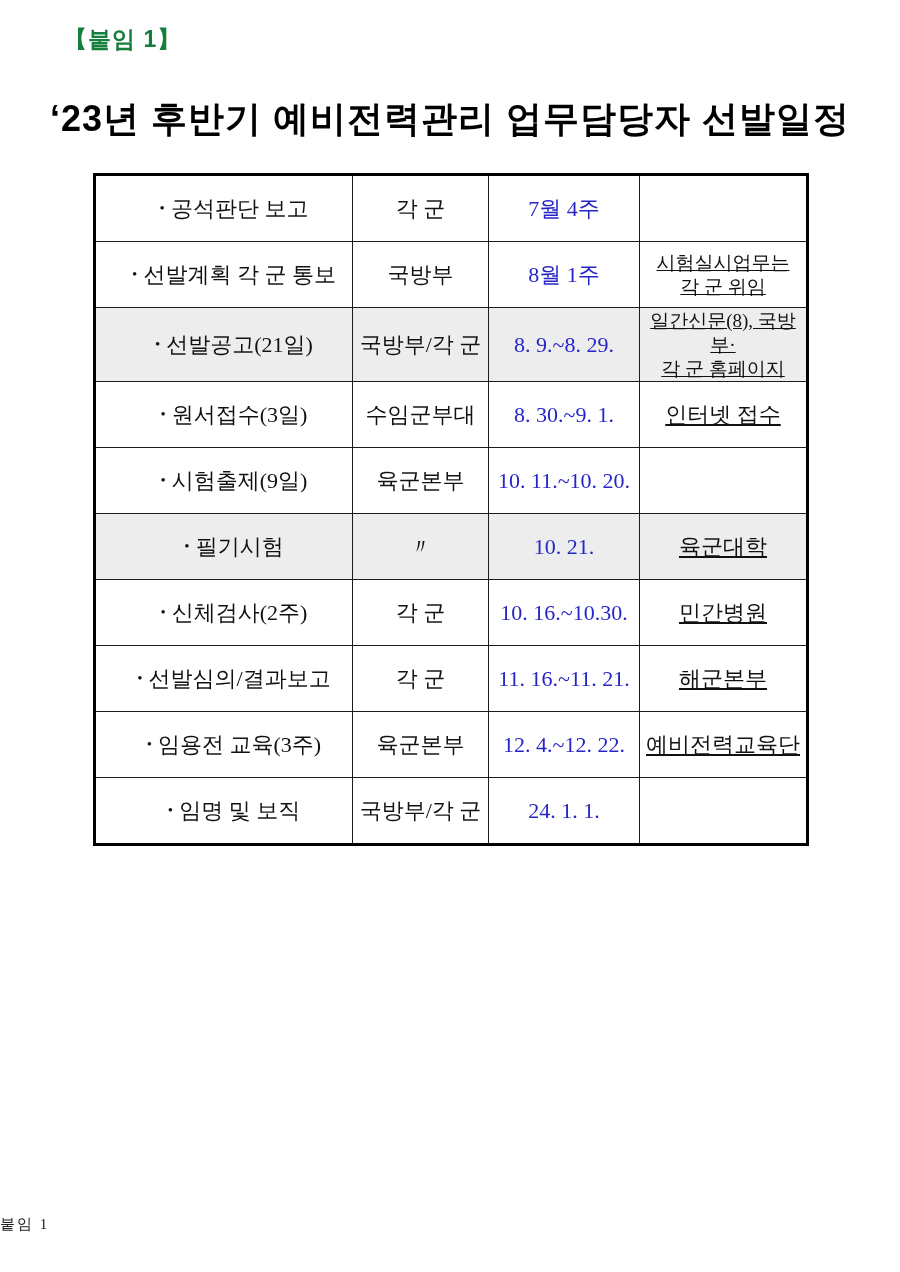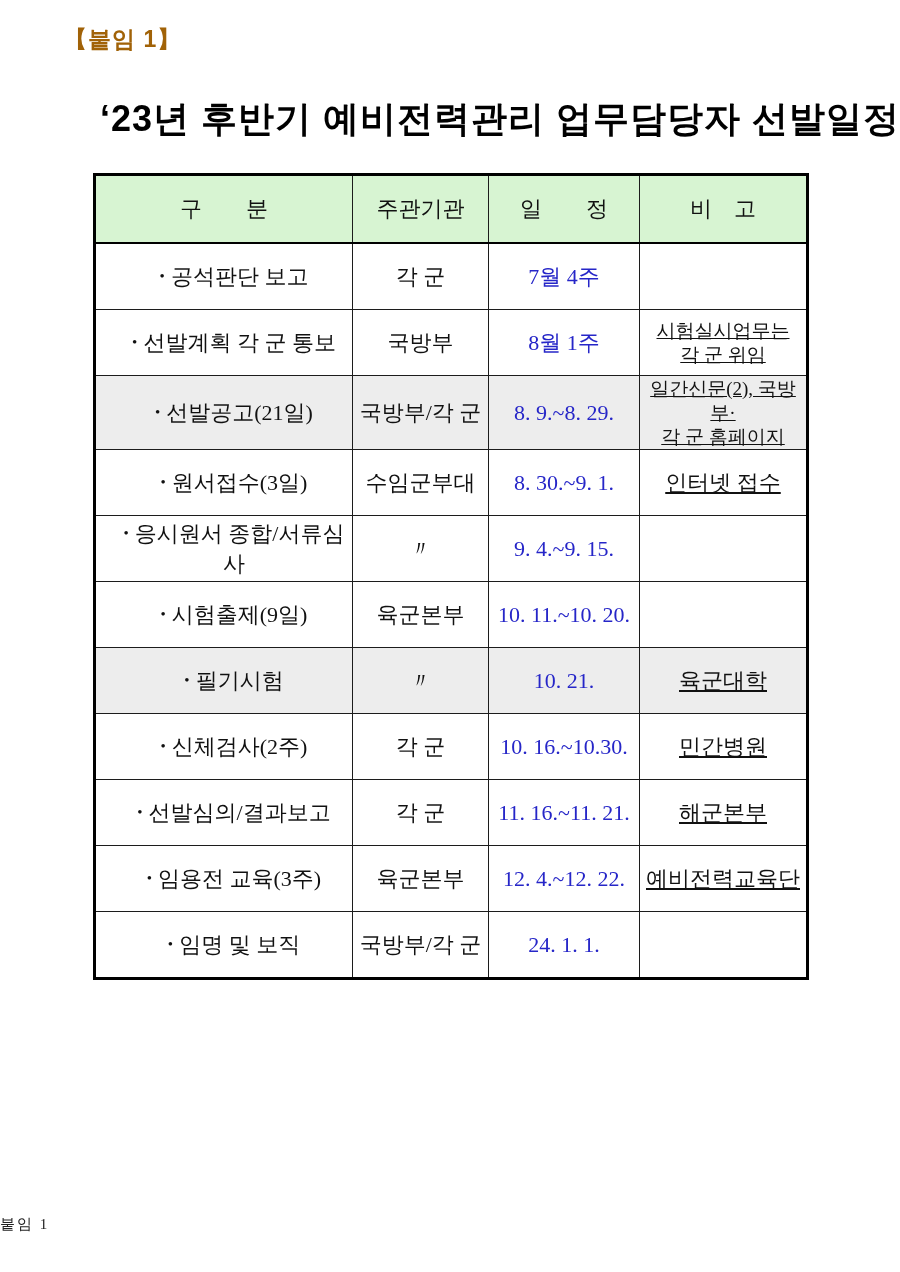--- a/index.html
+++ b/index.html
@@ -8,25 +8,25 @@
     width:900px;height:1272px;
     background:#ffffff;
     overflow:hidden;
     font-family:"Liberation Serif",serif;
     color:#111;
   }
   .attachment-label{
     position:absolute;left:64px;top:24px;
     font-family:"Liberation Sans",sans-serif;
     font-weight:bold;font-size:23px;
-    color:#a16207;letter-spacing:1px;
+    color:#15803d;letter-spacing:1px;
   }
   .doc-title{
     position:absolute;left:0;top:95px;width:900px;
-    text-align:right;
+    text-align:center;
     font-family:"Liberation Sans",sans-serif;
     font-weight:bold;font-size:36px;
     color:#000;letter-spacing:1px;
   }
   table.schedule{
     position:absolute;left:93px;top:173px;
     width:713px;
     border-collapse:collapse;table-layout:fixed;
     border:3px solid #000;
   }
@@ -71,63 +71,51 @@
   <div class="doc-title">‘23년 후반기 예비전력관리 업무담당자 선발일정</div>
 
   <table class="schedule">
     <colgroup>
       <col style="width:258px">
         <col style="width:136px">
         <col style="width:151px">
         <col style="width:168px">
     </colgroup>
     <tbody>
-        <tr>
-      <th>구　　분</th>
-      <th>주관기관</th>
-      <th>일　　정</th>
-      <th>비　고</th>
-    </tr>
 
     <tr>
       <td class="cat"><span class="bullet">•</span><span>공석판단 보고</span></td>
       <td>각 군</td>
       <td class="sch">7월 4주</td>
       <td class="note"></td>
     </tr>
 
     <tr>
       <td class="cat"><span class="bullet">•</span><span>선발계획 각 군 통보</span></td>
       <td>국방부</td>
       <td class="sch">8월 1주</td>
       <td class="note small">시험실시업무는
 각 군 위임</td>
     </tr>
 
     <tr class="shaded">
       <td class="cat"><span class="bullet">•</span><span>선발공고(21일)</span></td>
       <td>국방부/각 군</td>
       <td class="sch">8. 9.~8. 29.</td>
-      <td class="note small">일간신문(2), 국방부·
+      <td class="note small">일간신문(8), 국방부·
 각 군 홈페이지</td>
     </tr>
 
     <tr>
       <td class="cat"><span class="bullet">•</span><span>원서접수(3일)</span></td>
       <td>수임군부대</td>
       <td class="sch">8. 30.~9. 1.</td>
       <td class="note">인터넷 접수</td>
     </tr>
 
-    <tr>
-      <td class="cat"><span class="bullet">•</span><span>응시원서 종합/서류심사</span></td>
-      <td>〃</td>
-      <td class="sch">9. 4.~9. 15.</td>
-      <td class="note"></td>
-    </tr>
 
 
     <tr>
       <td class="cat"><span class="bullet">•</span><span>시험출제(9일)</span></td>
       <td>육군본부</td>
       <td class="sch">10. 11.~10. 20.</td>
       <td class="note"></td>
     </tr>
 
     <tr class="shaded">

